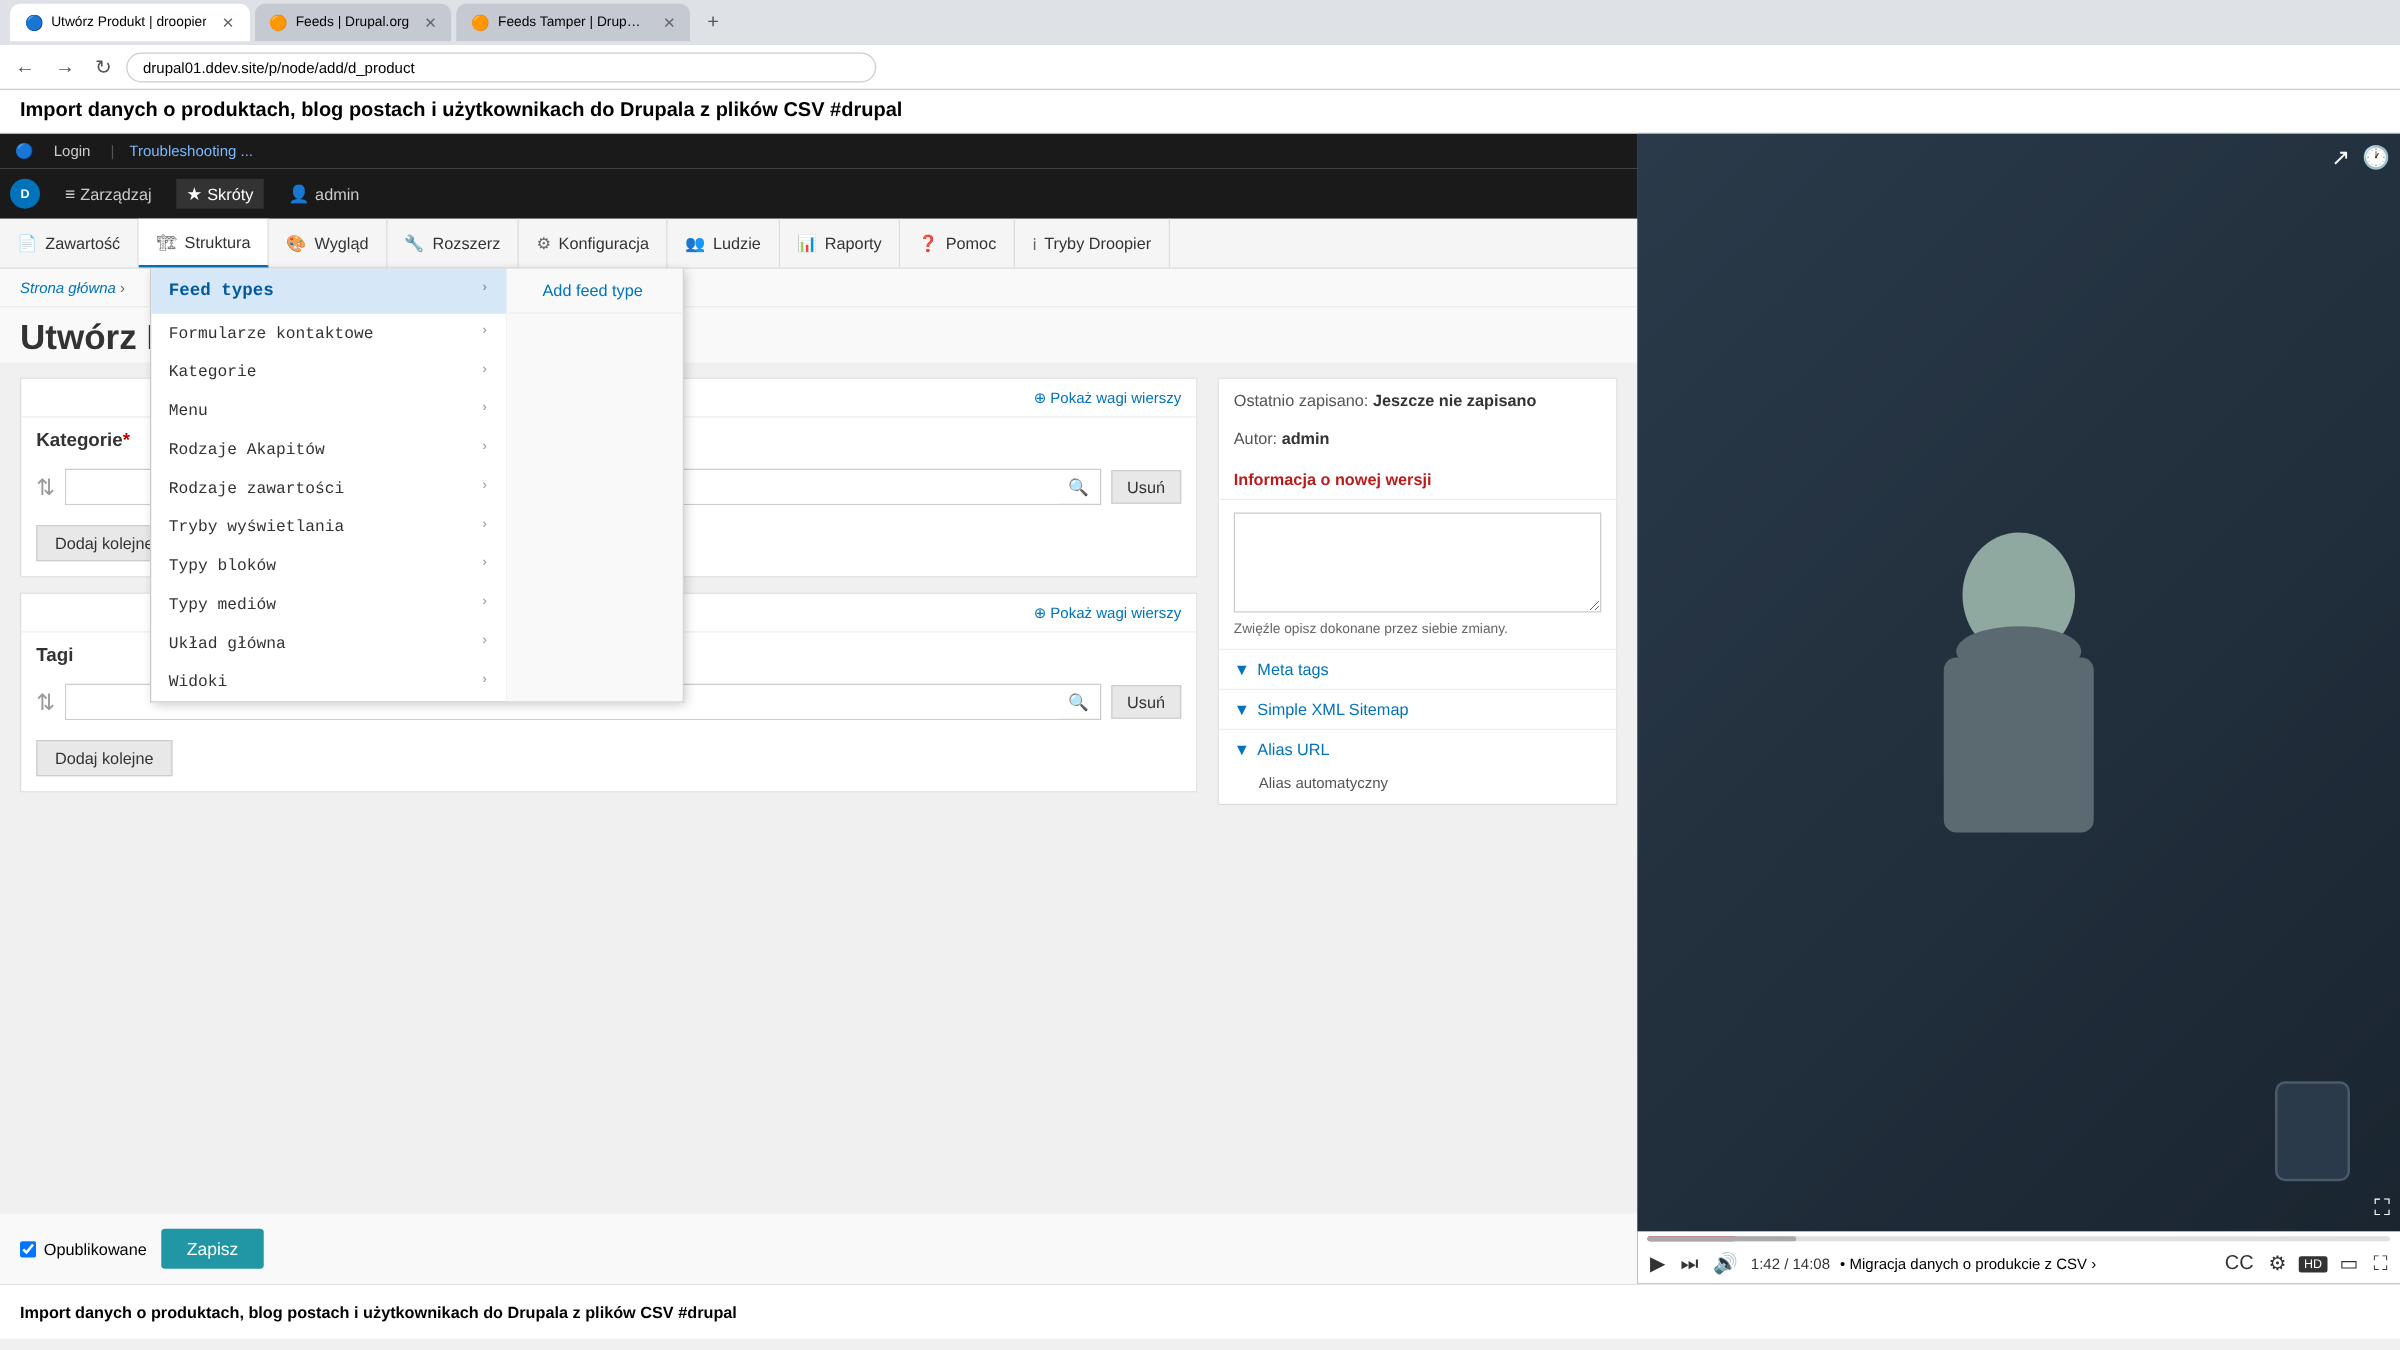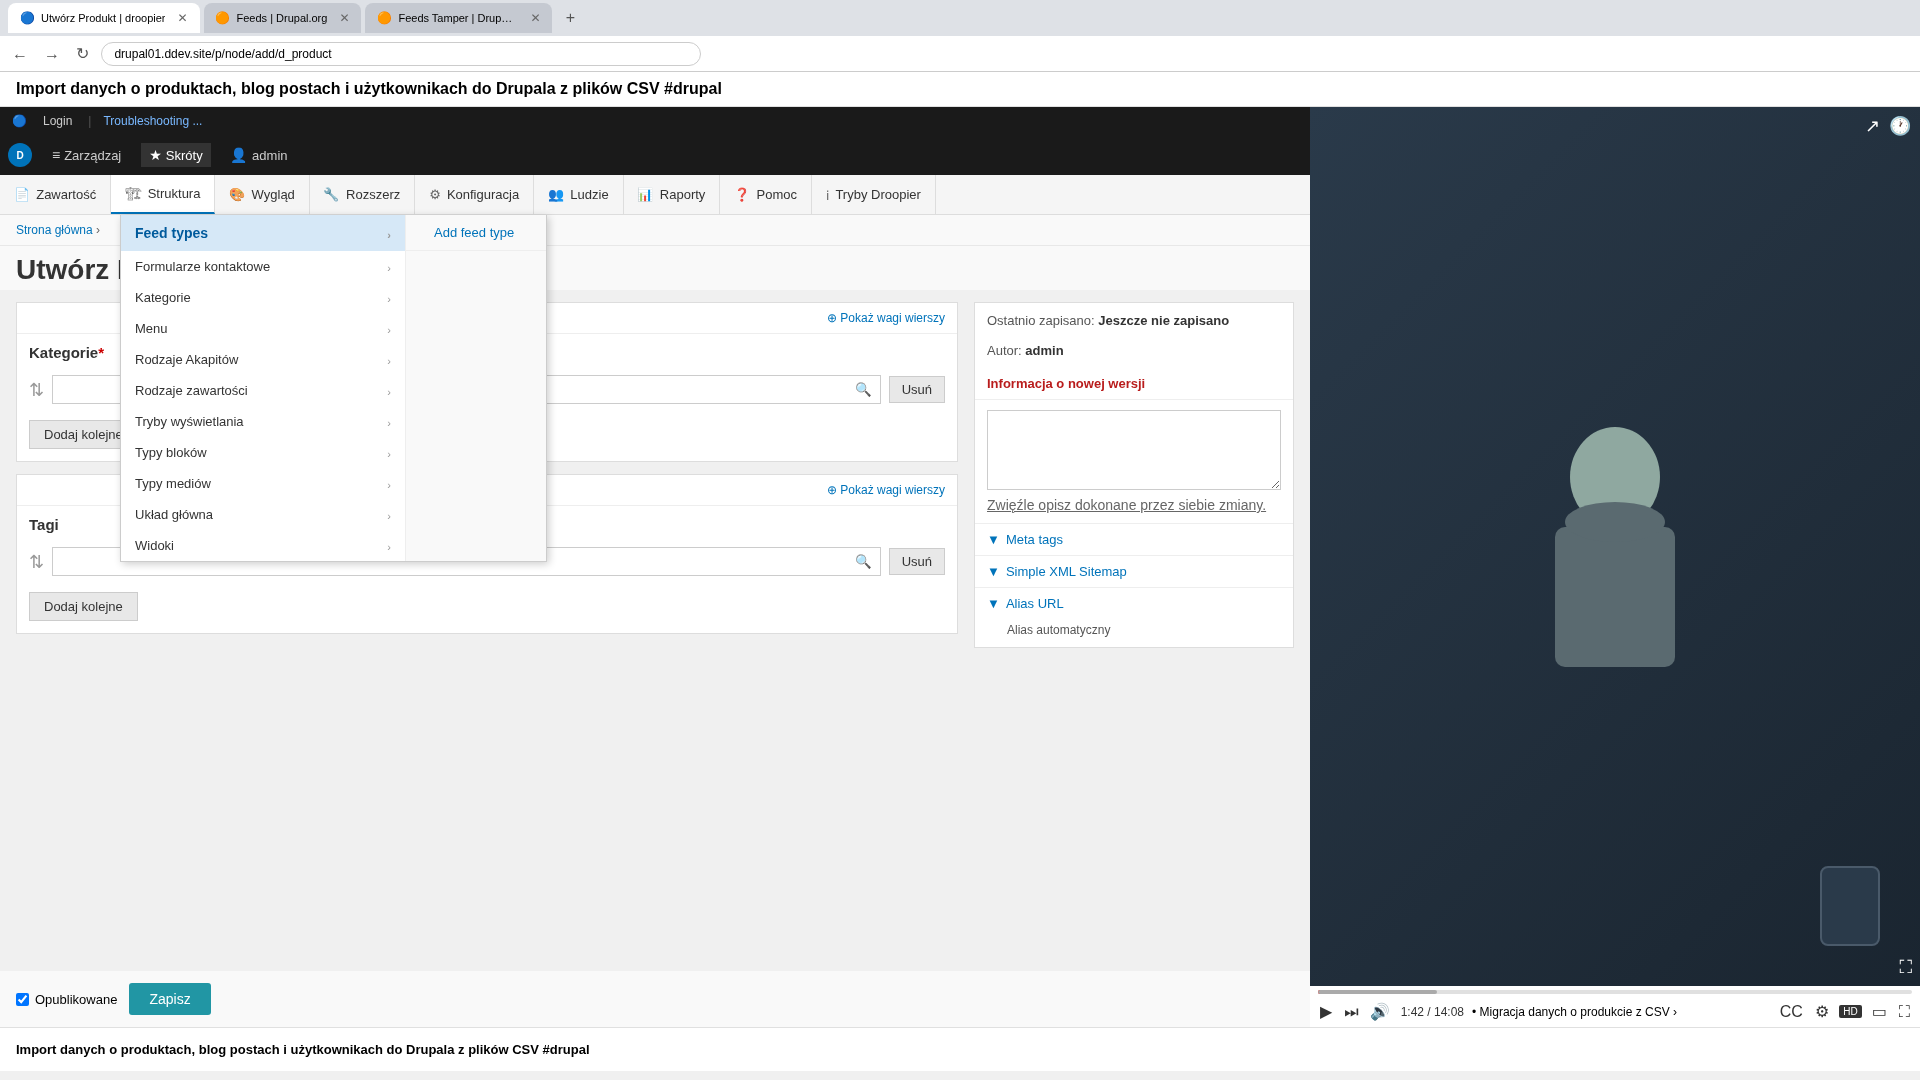--- a/index.html
+++ b/index.html
@@ -131,24 +131,25 @@
       border-right: 1px solid #eee;
     }
     .dropdown-right {
       width: 140px;
       background: #f9f9f9;
     }
     .dropdown-item {
       padding: 8px 14px;
       cursor: pointer;
       display: flex;
-      align-items: flex-end;
+      align-items: flex-start;
       justify-content: space-between;
       font-size: 13px;
       color: #333;
+      font-family: Liberation Mono, monospace;
     }
     .dropdown-item.feed-types {
       background: #d6e8f7;
       color: #005a9c;
       font-weight: bold;
       font-size: 14px;
       padding: 10px 14px;
     }
     .dropdown-arrow { color: #999; font-size: 11px; }
     .dropdown-right-item {
@@ -160,21 +161,21 @@
     }
 
     
     .breadcrumb {
       padding: 8px 16px;
       font-size: 12px;
       color: #666;
       background: #f9f9f9;
       border-bottom: 1px solid #e8e8e8;
     }
-    .breadcrumb a { color: #0073ba; text-decoration: none; }
+    .breadcrumb a { color: #0073ba; text-decoration: none; font-style: italic; }
 
     
     .page-title-area {
       padding: 8px 16px 4px;
       background: #f9f9f9;
     }
     .page-title {
       font-size: 28px;
       font-weight: bold;
       color: #333;
@@ -631,21 +632,21 @@
           <div class="widget-content">
             <span class="label">Ostatnio zapisano:</span>
             <span class="value">Jeszcze nie zapisano</span>
             <br><br>
             <span class="label">Autor:</span>
             <span class="value">admin</span>
           </div>
           <div class="widget-title">Informacja o nowej wersji</div>
           <div class="widget-content">
             <textarea style="width: 100%; height: 80px; border: 1px solid rgb(204, 204, 204); font-size: 12px; resize: vertical;"></textarea>
-            <div style="font-size:14px; color:#666; margin-top:4px;text-decoration:underline;">Zwięźle opisz dokonane przez siebie zmiany.</div>
+            <div style="font-size:11px; color:#666; margin-top:4px;">Zwięźle opisz dokonane przez siebie zmiany.</div>
           </div>
           <div class="collapsible-header">
             <span>▼</span>
             <span>Meta tags</span>
           </div>
           <div class="collapsible-header">
             <span>▼</span>
             <span>Simple XML Sitemap</span>
           </div>
           <div class="collapsible-header">

